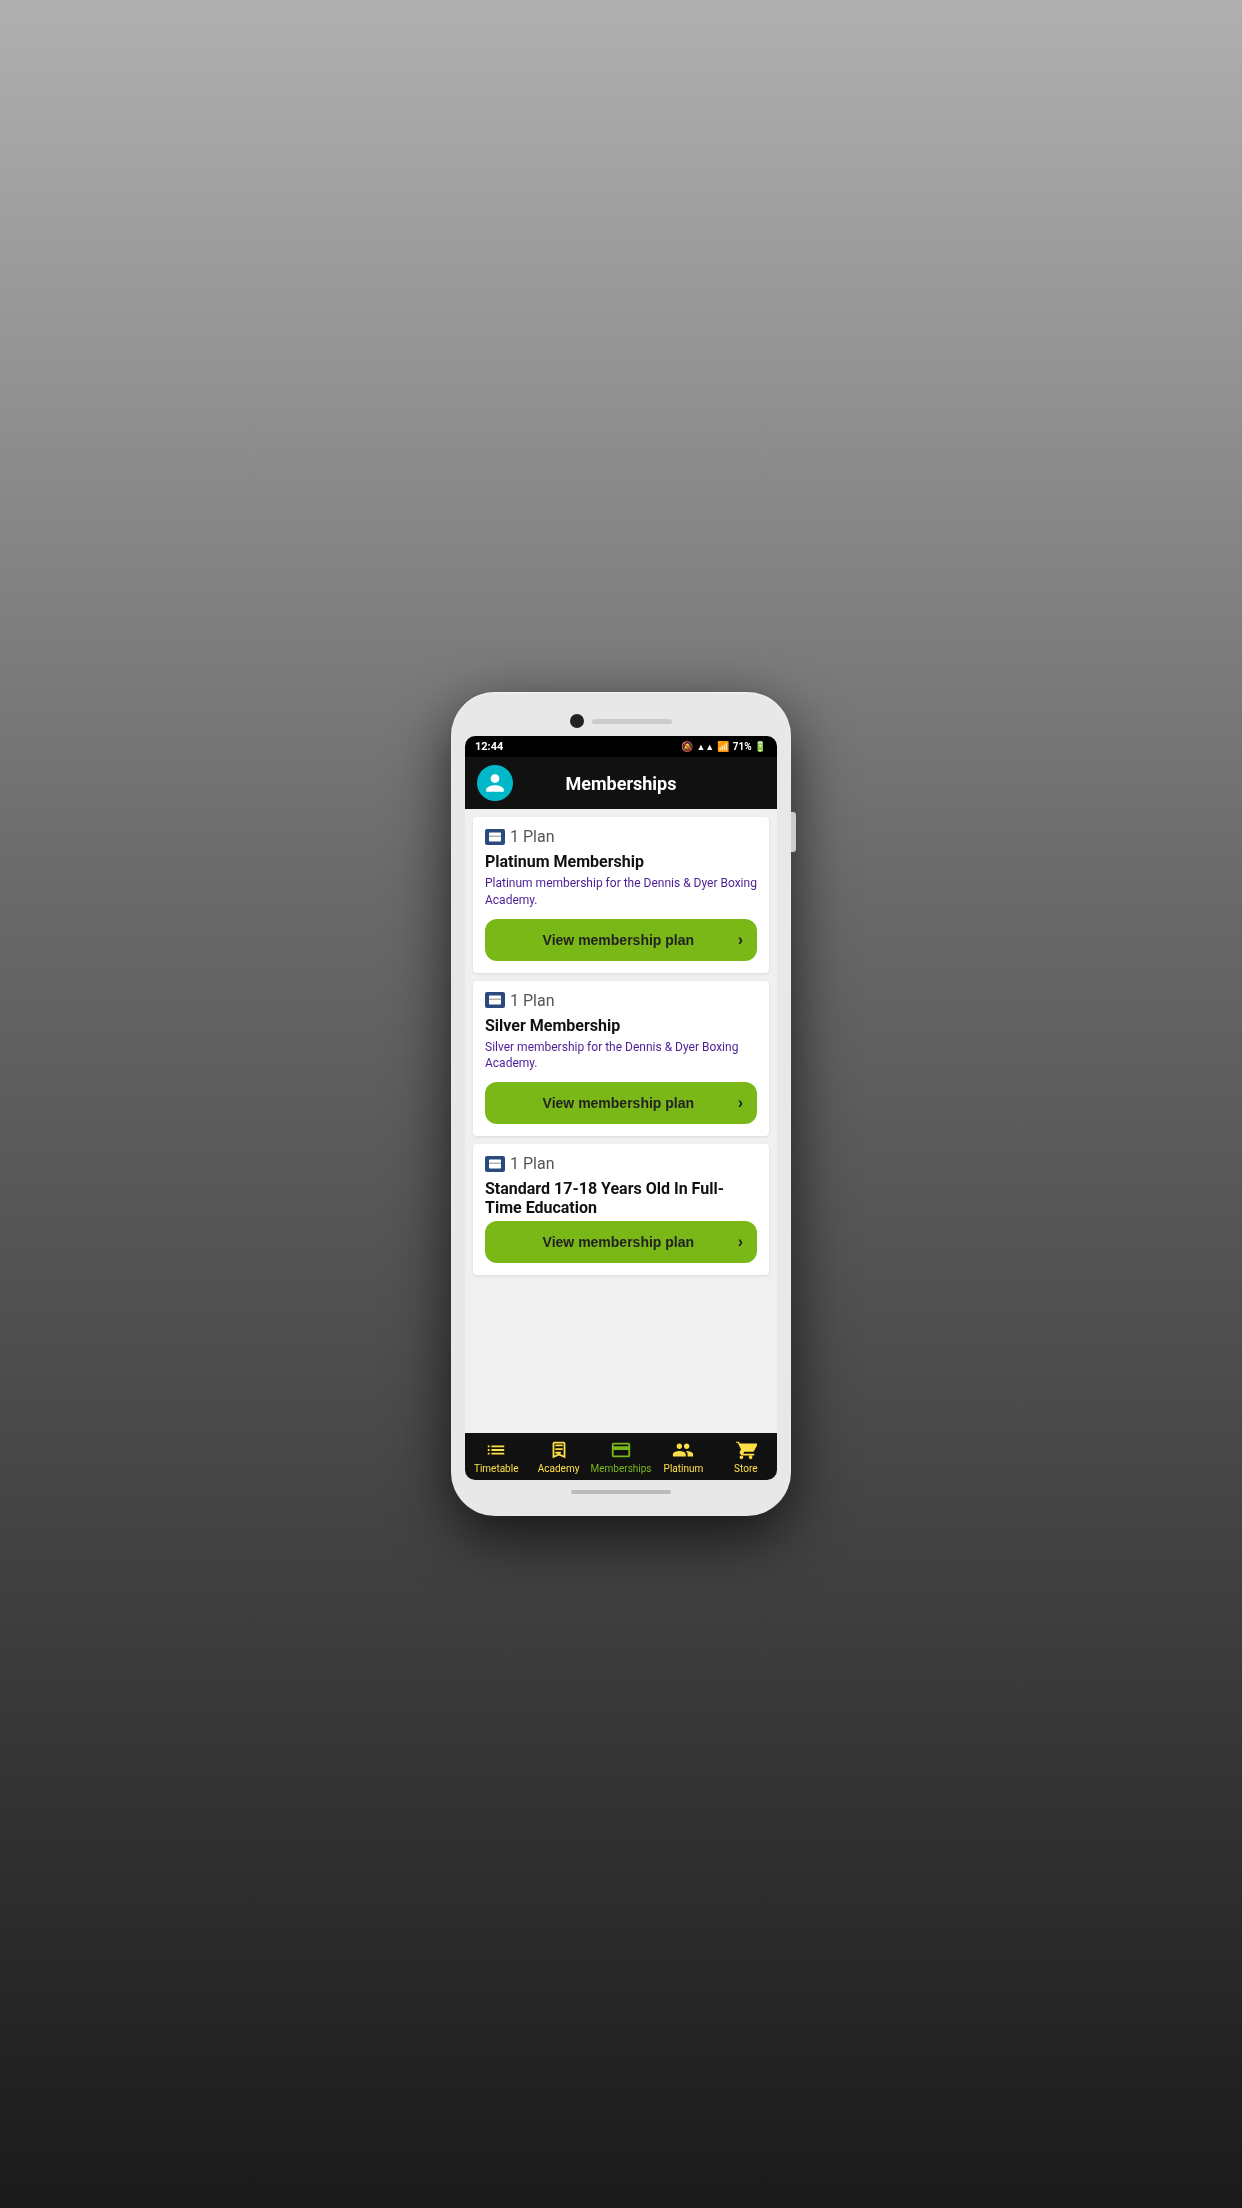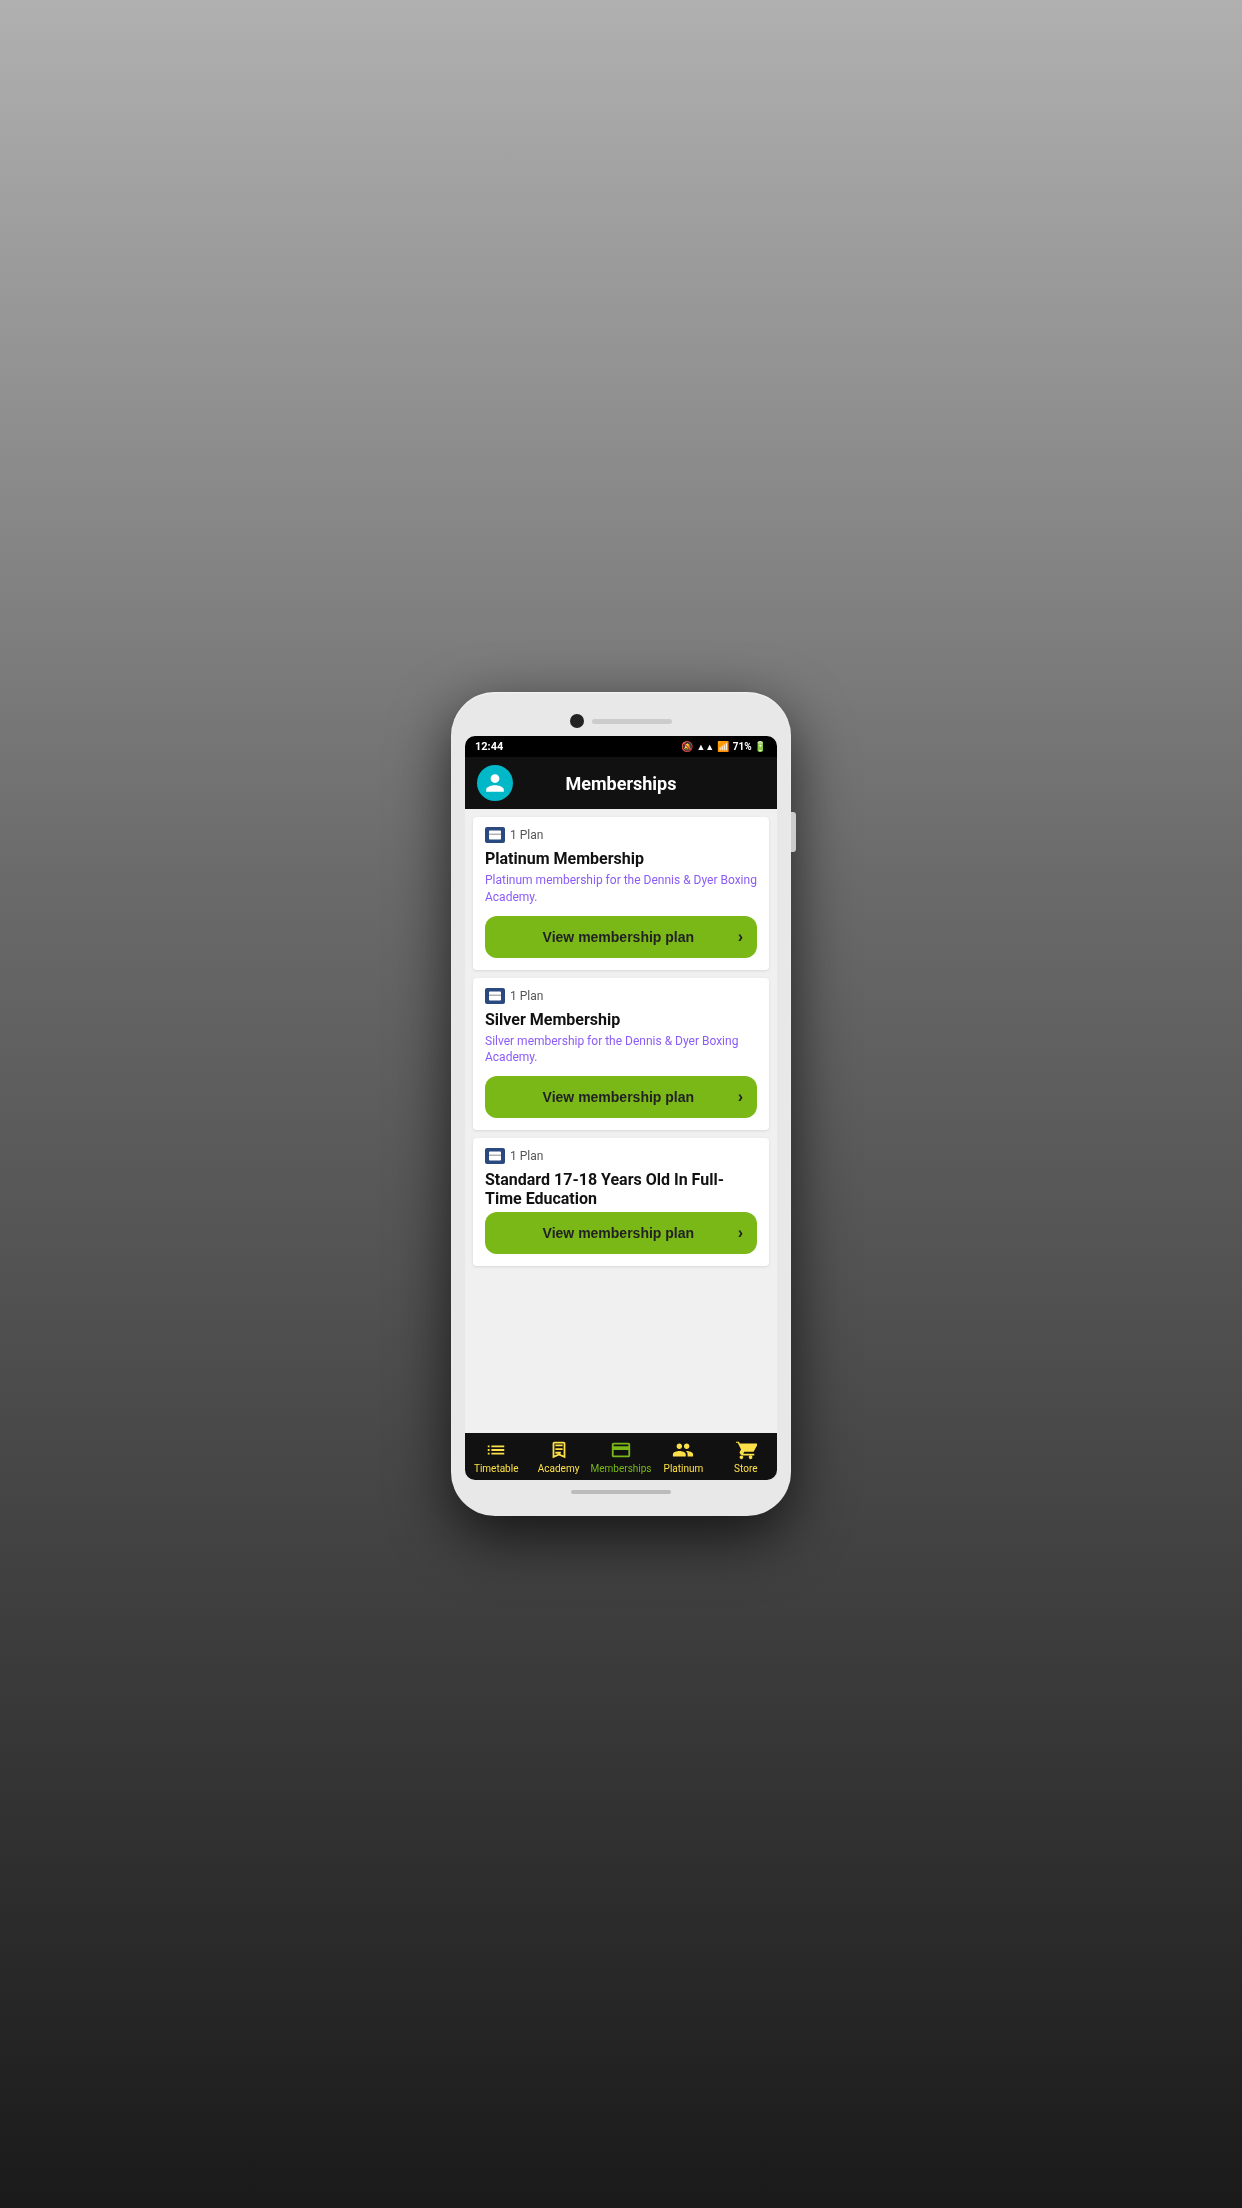--- a/index.html
+++ b/index.html
@@ -149,34 +149,34 @@
       flex-shrink: 0;
     }
 
     .plan-icon svg {
       width: 12px;
       height: 10px;
       fill: #fff;
     }
 
     .plan-count {
-      font-size: 12px;
+      font-size: 16px;
       color: #555;
     }
 
     .membership-title {
       font-size: 16px;
       font-weight: bold;
       color: #111;
       margin-bottom: 4px;
     }
 
     .membership-desc {
       font-size: 12px;
-      color: #8b5cf6;
+      color: #4c1d95;
       line-height: 1.4;
       margin-bottom: 10px;
     }
 
     .view-plan-btn {
       display: flex;
       align-items: center;
       justify-content: center;
       background: #7ab818;
       color: #1a1a00;

